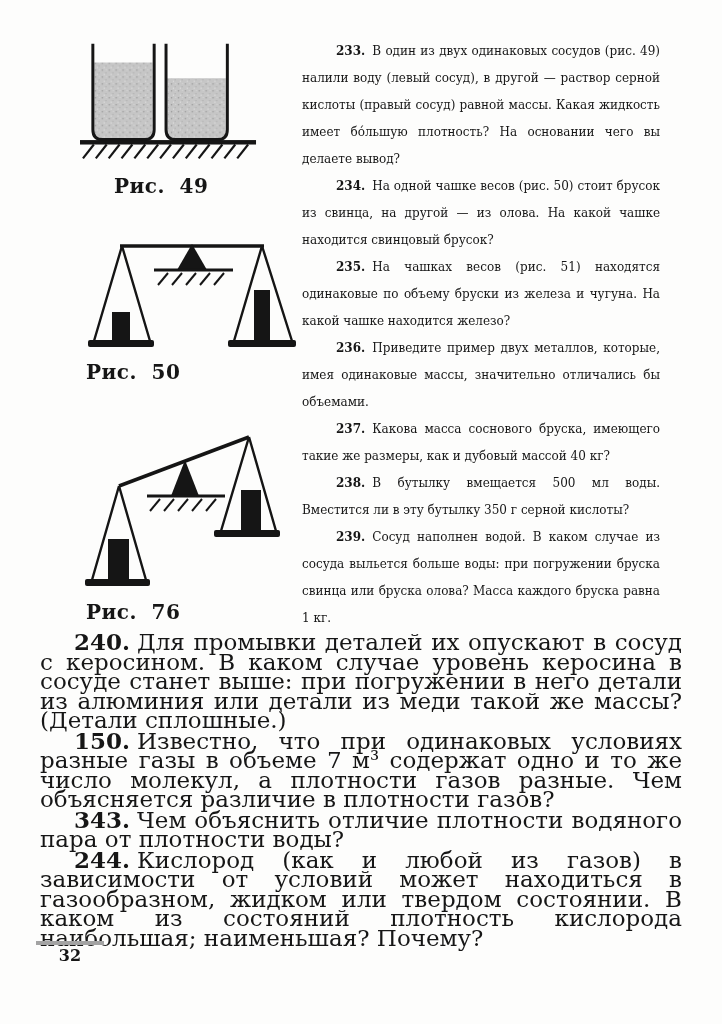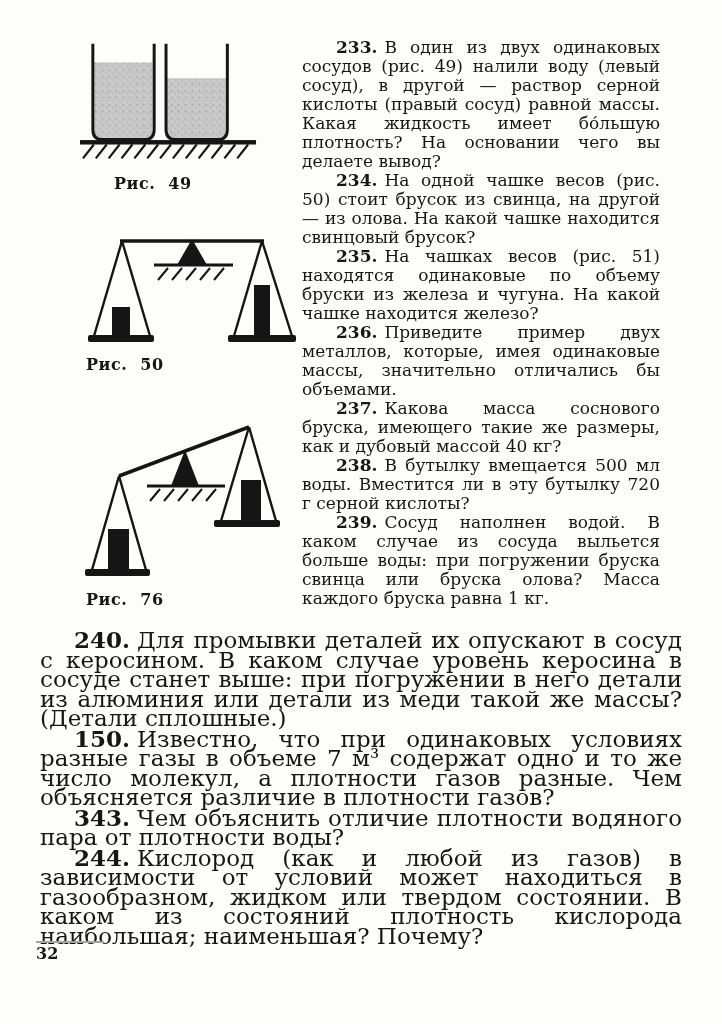--- a/index.html
+++ b/index.html
@@ -27,59 +27,59 @@
     left: 52px;
     top: 40px;
     width: 254px;
   }
   figure {
     margin: 0;
     padding: 0;
   }
   .fig-caption {
     font-weight: bold;
-    font-size: 16px;
+    font-size: 20px;
     word-spacing: 7px;
     margin: 6px 0 0 34px;
     letter-spacing: 0.5px;
   }
   .fig49 { margin-left: 28px; }
   .fig50 { margin-top: 24px; margin-left: 0; }
   .fig51 { margin-top: 26px; margin-left: 0; }
   svg .ink { stroke: #151515; fill: none; }
   svg .solid { fill: #151515; stroke: none; }
   
   .col-text {
     margin-left: 262px;
     margin-right: 22px;
     min-height: 592px;
   }
   p.problem {
     margin: 0;
     text-indent: 34px;
     text-align: justify;
-    font-size: 17px;
-    line-height: 19px;
+    font-size: 12px;
+    line-height: 27px;
   }
   .full-text p.problem {
     font-size: 23px;
     line-height: 19.5px;
   }
   .num {
     font-weight: bold;
     padding-right: 7px;
   }
   
   .page-number {
     position: absolute;
     left: 36px;
     top: 941px;
     width: 68px;
-    text-align: left;
-    border-top: 2px solid #a3a3a3;
+    text-align: center;
+    border-top: 4px solid #a3a3a3;
     padding-top: 1px;
     font-size: 16px;
     font-weight: bold;
   }
 </style>
 </head>
 <body>
 
 <div class="page">
   <div class="content">
@@ -188,21 +188,21 @@
         <figcaption class="fig-caption">Рис. 76</figcaption>
       </figure>
     </div>
 
     <div class="col-text">
       <p class="problem"><b class="num">233.</b><span>В один из двух одинаковых сосудов (рис. 49) налили воду (левый сосуд), в другой — раствор серной кислоты (правый сосуд) равной массы. Какая жидкость имеет бо́льшую плотность? На основании чего вы делаете вывод?</span></p>
       <p class="problem"><b class="num">234.</b><span>На одной чашке весов (рис. 50) стоит брусок из свинца, на другой — из олова. На какой чашке находится свинцовый брусок?</span></p>
       <p class="problem"><b class="num">235.</b><span>На чашках весов (рис. 51) находятся одинаковые по объему бруски из железа и чугуна. На какой чашке находится железо?</span></p>
       <p class="problem"><b class="num">236.</b><span>Приведите пример двух металлов, которые, имея одинаковые массы, значительно отличались бы объемами.</span></p>
       <p class="problem"><b class="num">237.</b><span>Какова масса соснового бруска, имеющего такие же размеры, как и дубовый массой 40 кг?</span></p>
-      <p class="problem"><b class="num">238.</b><span>В бутылку вмещается 500 мл воды. Вместится ли в эту бутылку 720 г серной кислоты?</span></p>
+      <p class="problem"><b class="num">238.</b><span>В бутылку вмещается 500 мл воды. Вместится ли в эту бутылку 350 г серной кислоты?</span></p>
       <p class="problem"><b class="num">239.</b><span>Сосуд наполнен водой. В каком случае из сосуда выльется больше воды: при погружении бруска свинца или бруска олова? Масса каждого бруска равна 1 кг.</span></p>
     </div>
 
     <div class="full-text">
       <p class="problem"><b class="num">240.</b><span>Для промывки деталей их опускают в сосуд с керосином. В каком случае уровень керосина в сосуде станет выше: при погружении в него детали из алюминия или детали из меди такой же массы? (Детали сплошные.)</span></p>
       <p class="problem"><b class="num">150.</b><span>Известно, что при одинаковых условиях разные газы в объеме 7 м³ содержат одно и то же число молекул, а плотности газов разные. Чем объясняется различие в плотности газов?</span></p>
       <p class="problem"><b class="num">343.</b><span>Чем объяснить отличие плотности водяного пара от плотности воды?</span></p>
       <p class="problem"><b class="num">244.</b><span>Кислород (как и любой из газов) в зависимости от условий может находиться в газообразном, жидком или твердом состоянии. В каком из состояний плотность кислорода наибольшая; наименьшая? Почему?</span></p>
     </div>
   </div>

